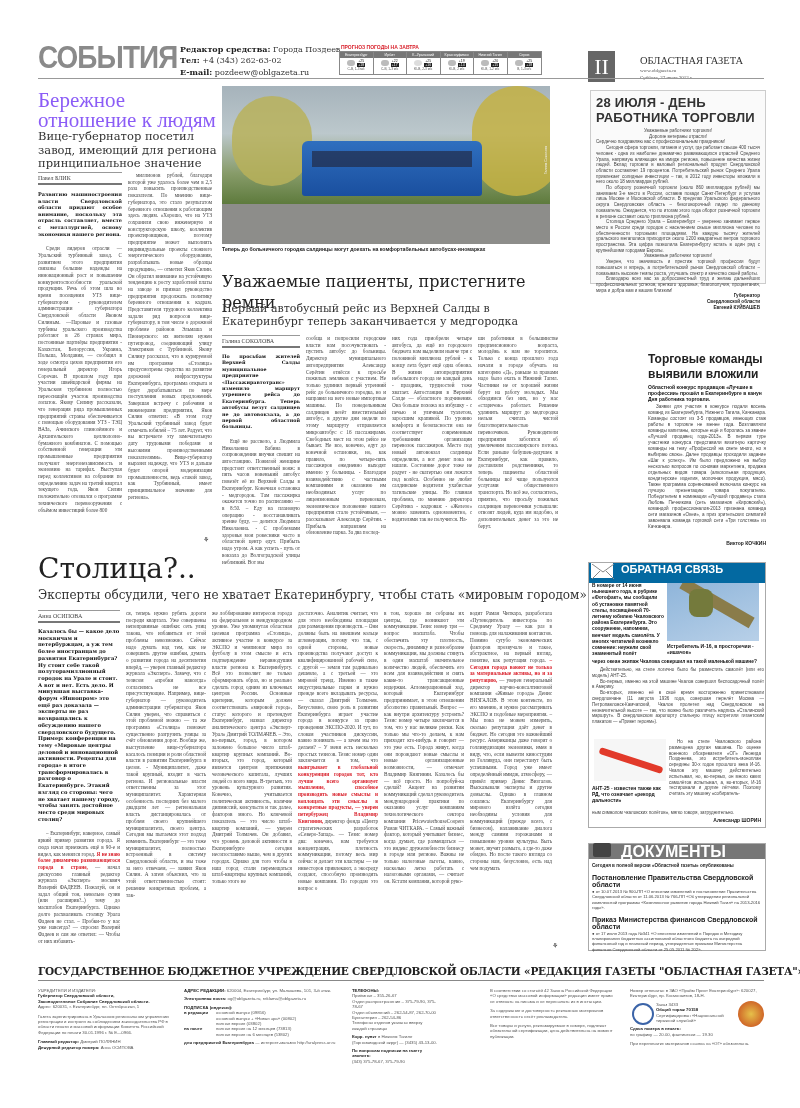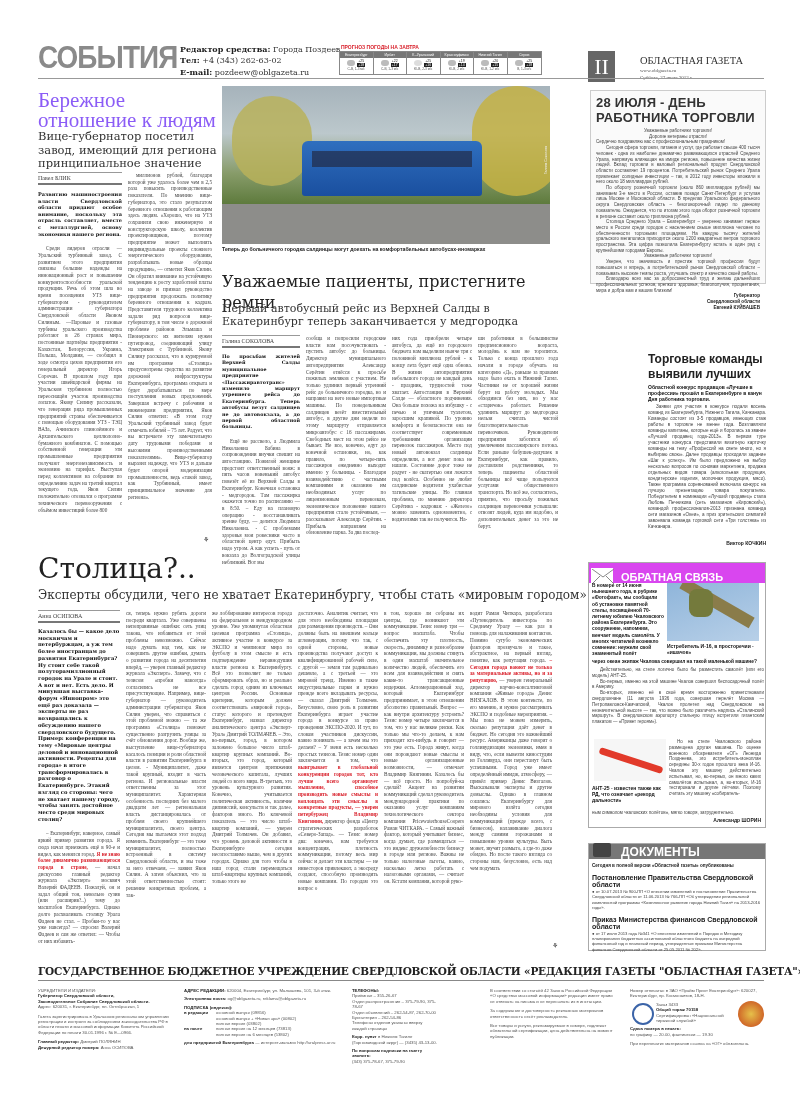--- a/index.html
+++ b/index.html
@@ -51,42 +51,42 @@
 #greet .sign{text-align:right;font-weight:bold;color:#222;font-size:4.6px;line-height:5.7px}
 #a3-title{left:648px;top:352px;font-size:12px;line-height:15px;font-weight:bold;color:#222;font-family:"Liberation Sans",sans-serif}
 #a3-lead{left:648px;top:384px;width:118px;font-size:5px;line-height:6.2px;font-weight:bold;color:#111;font-family:"Liberation Sans",sans-serif}
 #a3-body{left:648px;top:404px;width:118px;font-size:4.6px;line-height:6px;color:#444;font-family:"Liberation Sans",sans-serif;text-align:justify;text-indent:8px}
 #a3-author{left:690px;top:540px;width:76px;text-align:right;font-size:5px;font-weight:bold;color:#222;font-family:"Liberation Sans",sans-serif}
 
 #a4-title{left:38px;top:553px;font-size:28px;line-height:32px;color:#222;font-family:"DejaVu Serif",serif}
 #a4-sub{left:38px;top:588px;font-size:12px;color:#333;font-family:"DejaVu Serif",serif}
 
 #fb{left:588px;top:562px;width:178px;height:266px;border:1px solid #aaa}
-#fb-head{height:20px;background:#d946ef;display:flex;align-items:flex-end}
+#fb-head{height:20px;background:#0369a1;display:flex;align-items:flex-start}
 #fb-env{width:22px;height:15px;margin-left:2px;border:1px solid #fff;background:#fff;position:relative}
 #fb-title{color:#fff;font-size:11px;font-weight:bold;font-family:"Liberation Sans",sans-serif;margin-left:8px}
 #fb .lead{position:absolute;left:3px;top:20px;width:72px;font-size:4.8px;line-height:6.2px;font-weight:bold;color:#111;font-family:"Liberation Sans",sans-serif}
 #fb .pic1{position:absolute;left:78px;top:20px;width:92px;height:58px;background:linear-gradient(160deg,#8fb5da,#b8d0e8);overflow:hidden}
 #fb .pic1 .plane{position:absolute;left:10px;top:14px;width:80px;height:12px;background:#8a7c4a;transform:rotate(30deg)}
 #fb .pic1 .wing{position:absolute;left:22px;top:6px;width:24px;height:28px;background:#747a3c;border-radius:8px}
 #fb .cap1{position:absolute;left:78px;top:80px;width:92px;font-size:5px;line-height:6px;font-weight:bold;color:#111;font-family:"Liberation Sans",sans-serif}
 #fb .q{position:absolute;left:3px;top:96px;width:172px;font-size:4.8px;font-weight:bold;color:#111;font-family:"Liberation Sans",sans-serif}
 #fb .body1{position:absolute;left:3px;top:104px;width:172px;font-size:4.5px;line-height:5.8px;color:#444;font-family:"Liberation Sans",sans-serif;text-align:justify}
 #fb .body1 p{text-indent:8px}
 #fb .pic2{position:absolute;left:5px;top:176px;width:72px;height:42px;background:#f6f6f6;overflow:hidden}
 #fb .pic2 .plane{position:absolute;left:4px;top:18px;width:66px;height:7px;background:#e23a2a;transform:rotate(18deg);border-radius:3px}
 #fb .cap2{position:absolute;left:3px;top:222px;width:72px;font-size:5px;line-height:6px;font-weight:bold;color:#111;font-family:"Liberation Sans",sans-serif}
 #fb .body2{position:absolute;left:80px;top:176px;width:92px;font-size:4.5px;line-height:5.8px;color:#444;font-family:"Liberation Sans",sans-serif;text-align:justify}
 #fb .body3{position:absolute;left:3px;top:247px;width:172px;font-size:4.5px;color:#444;font-family:"Liberation Sans",sans-serif}
 #fb .auth{position:absolute;right:4px;top:254px;font-size:5px;font-weight:bold;color:#222;font-family:"Liberation Sans",sans-serif}
 
 #docs{left:588px;top:843px;width:178px;height:108px;border:1px solid #aaa}
 #docs-head{height:15px;background:#777;display:flex;align-items:center;position:relative}
 #docs-icon{width:18px;height:14px;background:#444;margin-left:4px;margin-top:-4px;border-radius:2px}
-#docs-title{color:#fff;font-size:12px;font-weight:bold;font-family:"Liberation Sans",sans-serif;margin-left:10px}
+#docs-title{color:#fff;font-size:16px;font-weight:bold;font-family:"Liberation Sans",sans-serif;margin-left:10px}
 #docs .intro{font-size:4.6px;font-weight:bold;color:#222;font-family:"Liberation Sans",sans-serif;padding:4px 3px}
 #docs .dt{font-size:7px;font-weight:bold;color:#222;font-family:"Liberation Sans",sans-serif;padding:0 3px;margin-top:2px}
 #docs .dd{font-size:4.2px;line-height:5.4px;color:#444;font-family:"Liberation Sans",sans-serif;padding:1px 3px 3px}
 
 #foot-title{left:38px;top:965px;width:726px;font-size:10.5px;font-weight:bold;color:#222;font-family:"DejaVu Serif",serif;letter-spacing:-.2px;white-space:nowrap}
 #foot-rule{left:38px;top:980px;width:726px;height:1px;background:#888}
 .fcol{position:absolute;font-size:4.3px;line-height:5.4px;color:#555;font-family:"Liberation Sans",sans-serif}
 .fcol b{color:#222}
 #seal1{left:632px;top:1003px;width:22px;height:22px;border-radius:50%;border:2px solid #3b64a8;background:#fff}
 #seal2{left:738px;top:1001px;width:26px;height:26px;border-radius:50%;background:radial-gradient(#e6c04a,#c6421a)}
@@ -227,21 +227,21 @@
     <div style="text-indent:10px">Столица Среднего Урала – Екатеринбург – уверенно занимает первое место в России среди городов с населением свыше миллиона человек по обеспеченности торговыми площадями. На каждую тысячу жителей уральского мегаполиса приходится около 1200 квадратных метров торгового пространства. Эта цифра позволила Екатеринбургу встать в один ряд с крупнейшими городами Европы.</div>
     <div class="center">Уважаемые работники торговли!</div>
     <div style="text-indent:10px">Уверен, что значимость и престиж торговой профессии будут повышаться и впредь, а потребительский рынок Свердловской области – показывать высокие темпы роста, улучшать спектр и качество своей работы.</div>
     <div style="text-indent:10px">Благодарю всех вас за добросовестный труд и желаю дальнейших профессиональных успехов, крепкого здоровья, благополучия, процветания, мира и добра вам и вашим близким!</div>
     <div class="sign">Губернатор</div>
     <div class="sign">Свердловской области</div>
     <div class="sign">Евгений КУЙВАШЕВ</div>
   </div>
 </div>
 
-<div class="abs" id="a3-title" style="width:118px">Торговые команды выявили лучших</div>
+<div class="abs" id="a3-title" style="width:118px">Торговые команды выявили вложили</div>
 <div class="abs" id="a3-lead">Областной конкурс продавцов «Лучшие в профессии» прошёл в Екатеринбурге в канун Дня работника торговли.</div>
 <div class="abs" id="a3-body">Заявки для участия в конкурсе подали восемь команд из Екатеринбурга, Нижнего Тагила, Качканара. Команды состоят из 3-5 продавцов, имеющих стаж работы в торговле не менее года. Возглавляли команды капитаны, которые ещё и боролись за звание «Лучший продавец года-2013». В первом туре участники конкурса представили визитную карточку команды на тему «Профессий на свете много, но я выбираю свою». Далее продавцы проходили задание «Шаг к успеху». Им было предложено на выбор несколько вопросов по основам маркетинга, продажа отдельных видов товара (алкогольная продукция, кондитерские изделия, молочная продукция, мясо). Также программа соревнований включала конкурс на лучшую презентацию товара покупателю. Победителем в номинации «Лучший продавец» стала Любовь Печникова (сеть магазинов «Кировский»), командой профессионалов-2013 признана команда сети магазинов «Океи», а приз зрительских симпатий завоевала команда торговой сети «Три толстяка» из Качканара.</div>
 <div class="abs" id="a3-author">Виктор КОЧКИН</div>
 
 <div class="abs" id="a4-title">Столица?..</div>
 <div class="abs" id="a4-sub" style="white-space:nowrap">Эксперты обсудили, чего не хватает Екатеринбургу, чтобы стать «мировым городом»</div>
 <div class="col" style="left:38px;top:610px;width:82px">
   <div class="byline byline-top">Анна ОСИПОВА</div>
   <div class="txt bold" style="margin-top:5px;font-family:'DejaVu Serif',serif;font-size:5.2px;line-height:6.7px;text-align:left">Казалось бы — какое дело москвичам и петербуржцам, а уж тем более иностранцам до развития Екатеринбурга? Ну стоит себе такой полуторамиллионный городок на Урале и стоит. А вот и нет. Есть дело. И минувшая выставка-форум «Иннопром» это ещё раз доказала — эксперты не раз возвращались к обсуждению нашего свердловского будущего. Пример: конференция на тему «Мировые центры деловой и инновационной активности. Рецепты для города» в итоге трансформировалась в разговор о Екатеринбурге. Этакий взгляд со стороны: чего не хватает нашему городу, чтобы занять достойное место среди мировых столиц?</div>
   <div class="txt" style="margin-top:8px;text-indent:8px"><span>– Екатеринбург, наверное, самый яркий пример развития города. Я сюда начал приезжать ещё в 90-е и видел, как менялся город.</span> <span class="red">Я не знаю более динамично развивающегося города в стране,</span> <span>— начал дискуссию главный редактор журнала «Эксперт» москвич Валерий ФАДЕЕВ. Пожалуй, он и задал общий тон, невольно сузив (или расширив?..) тему до масштабов Екатеринбурга. Однако долго расхваливать столицу Урала Фадеев не стал. – Пробки-то у вас уже навсегда? — спросил Валерий Фадеев и сам же ответил: — Чтобы от них избавить-</span></div>

